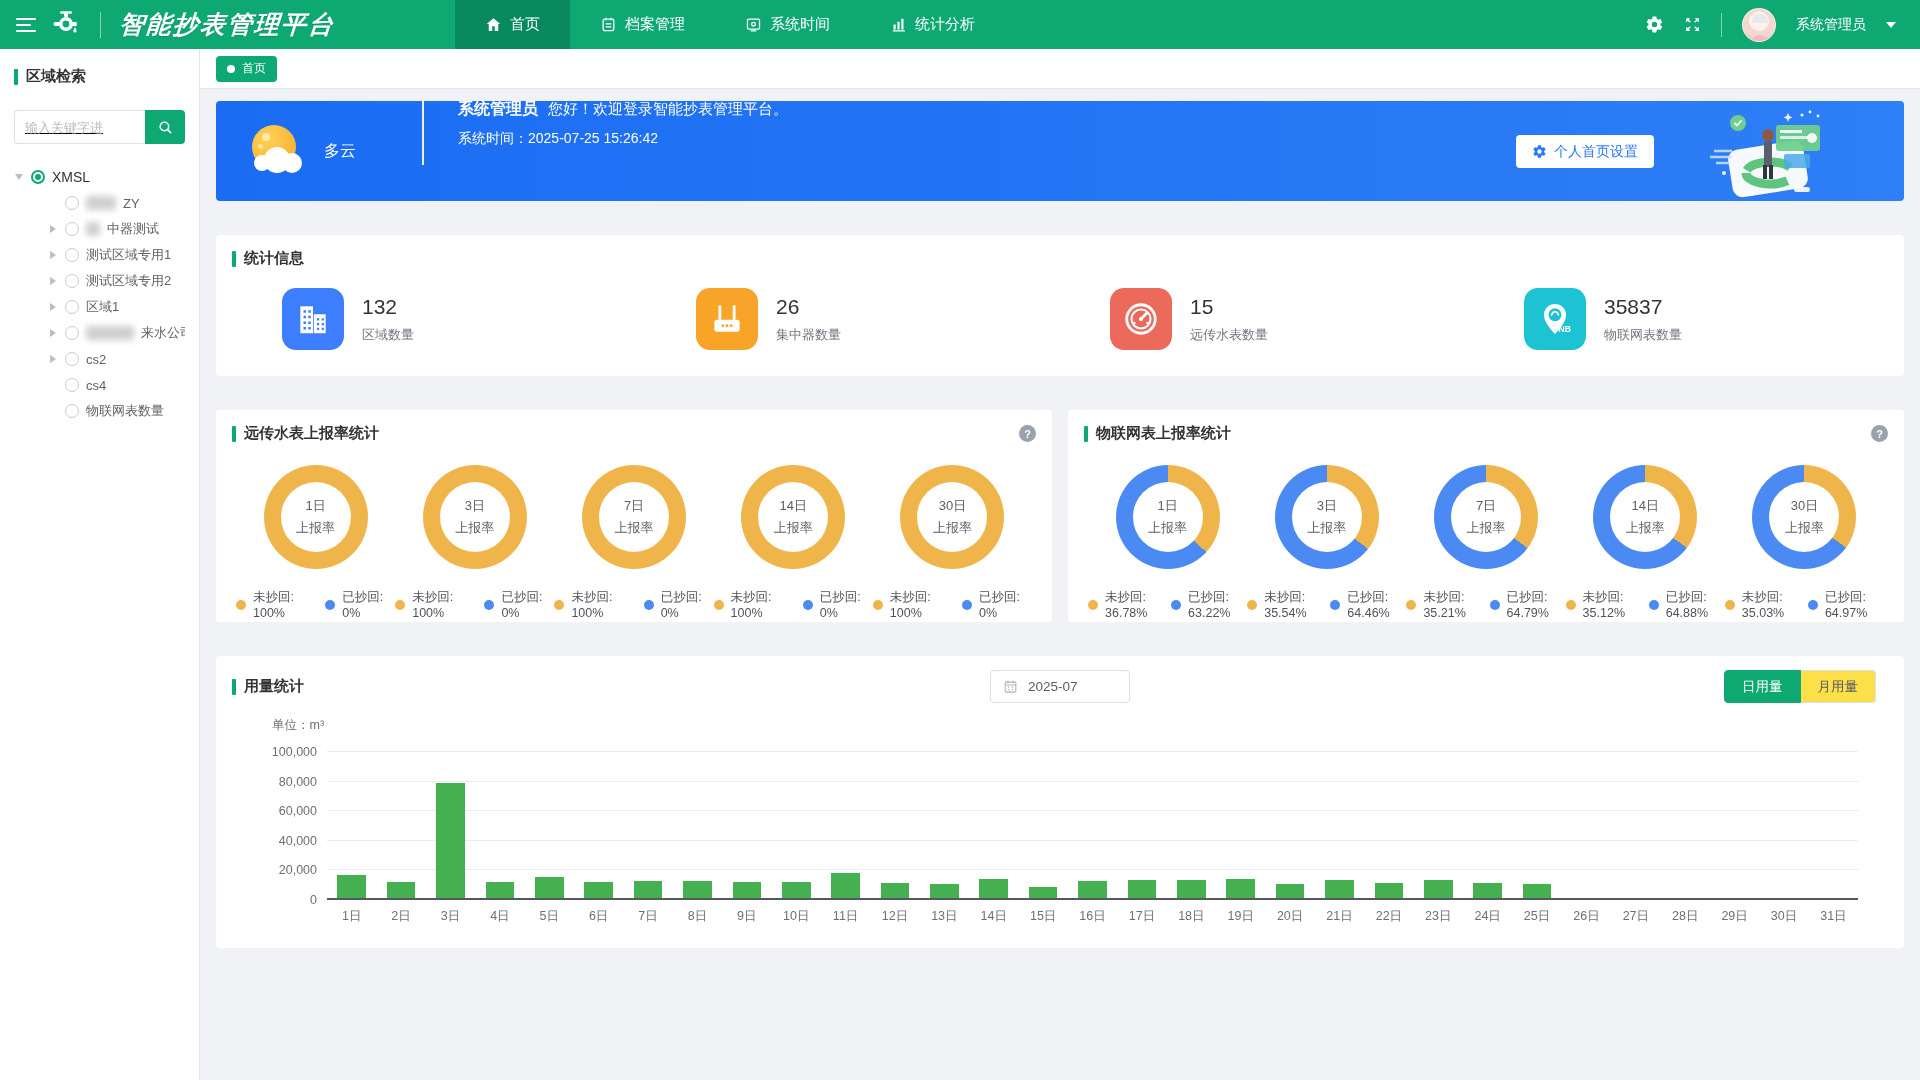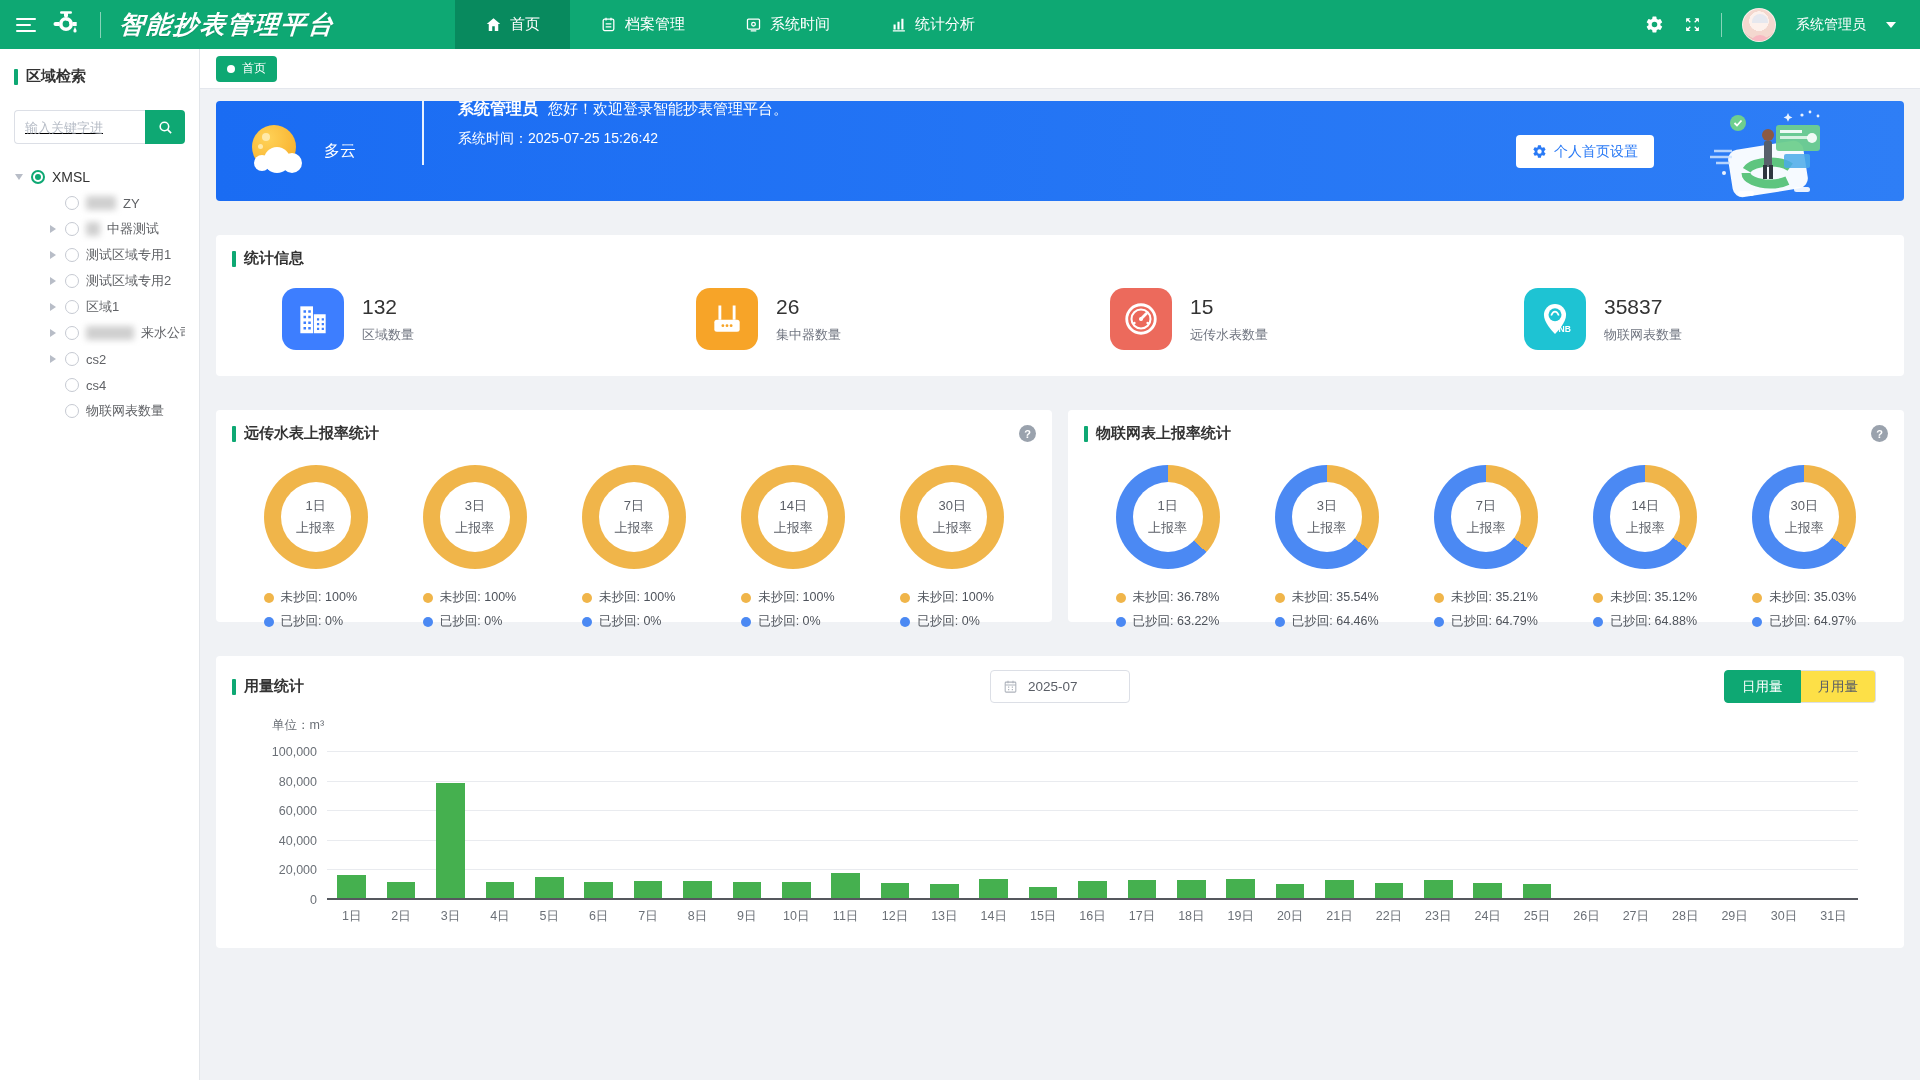--- a/index.html
+++ b/index.html
@@ -84,21 +84,21 @@
   .stat-icon svg{ width:38px; height:38px;}
   .stat-num{ font-size:21px; color:#333;}
   .stat-label{ font-size:13px; color:#707580; margin-top:7px;}
   
   .donut-row-panels{ display:flex; gap:16px;}
   .donut-row-panels .panel{ flex:1; height:212px;}
   .donuts{ display:flex; justify-content:space-around; margin-top:22px; padding:0 4px;}
   .donut-item{ display:flex; flex-direction:column; align-items:center;}
   .donut-ring{ width:104px; height:104px; border-radius:50%; position:relative;}
   .donut-hole{ position:absolute; inset:17px; background:#fff; border-radius:50%; display:flex; flex-direction:column; align-items:center; justify-content:center; gap:4px; font-size:13px; color:#5a5e66;}
-  .legend{ margin-top:20px; display:flex; flex-direction:column; gap:7px; align-self:flex-start;}
+  .legend{ margin-top:20px; display:flex; flex-direction:row; gap:7px; align-self:flex-start;}
   .legend-row{ display:flex; align-items:center; gap:7px; font-size:12.5px; color:#4e535b;}
   .dot{ width:10px; height:10px; border-radius:50%; flex:none;}
   
   .usage-panel{ height:292px;}
   .usage-head{ position:relative; display:flex; align-items:center; justify-content:center; height:33px;}
   .usage-title{ position:absolute; left:0; display:flex; align-items:center; gap:8px;}
   .datepicker{ width:140px; height:33px; border:1px solid #dcdfe6; border-radius:4px; display:flex; align-items:center; gap:10px; padding:0 12px; font-size:13.5px; color:#5a5e66; background:#fff; cursor:pointer;}
   .toggle{ position:absolute; right:12px; display:flex;}
   .toggle-btn{ height:33px; padding:0 17px; font-size:13.5px; border:1px solid #dcdfe6; background:#fde047; color:#5a5e66; cursor:pointer; font-family:inherit;}
   .toggle-btn:first-child{ border-radius:4px 0 0 4px;}

